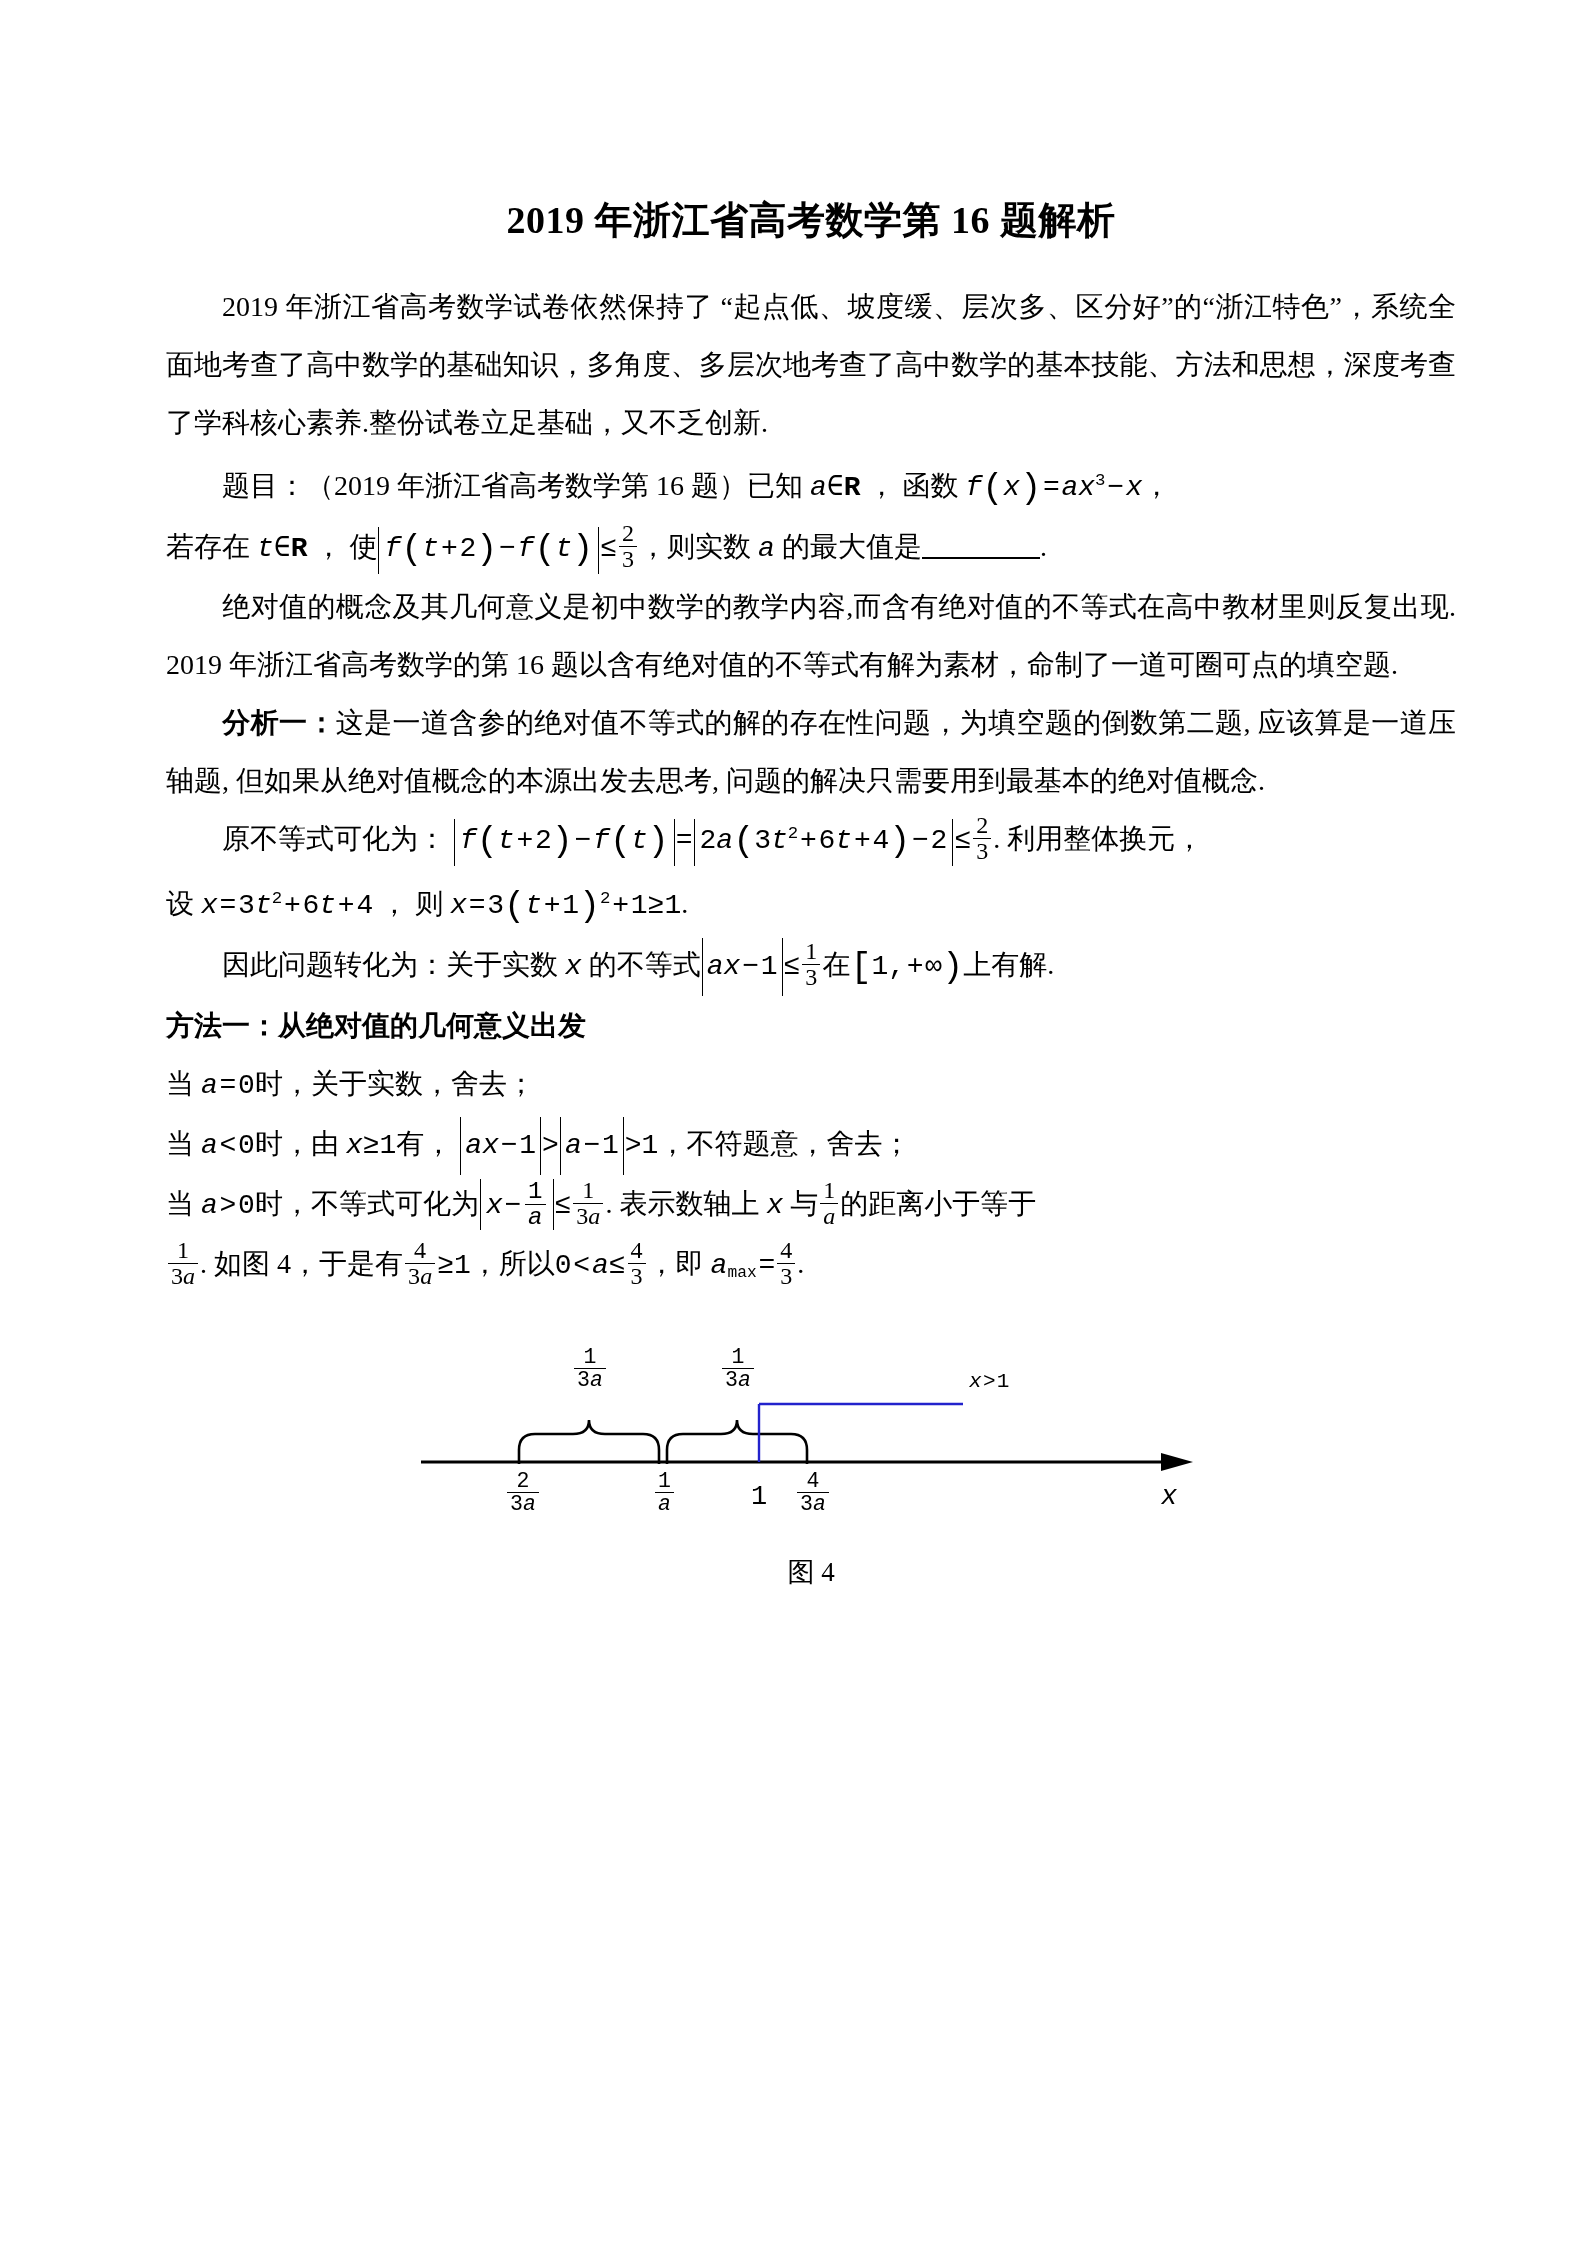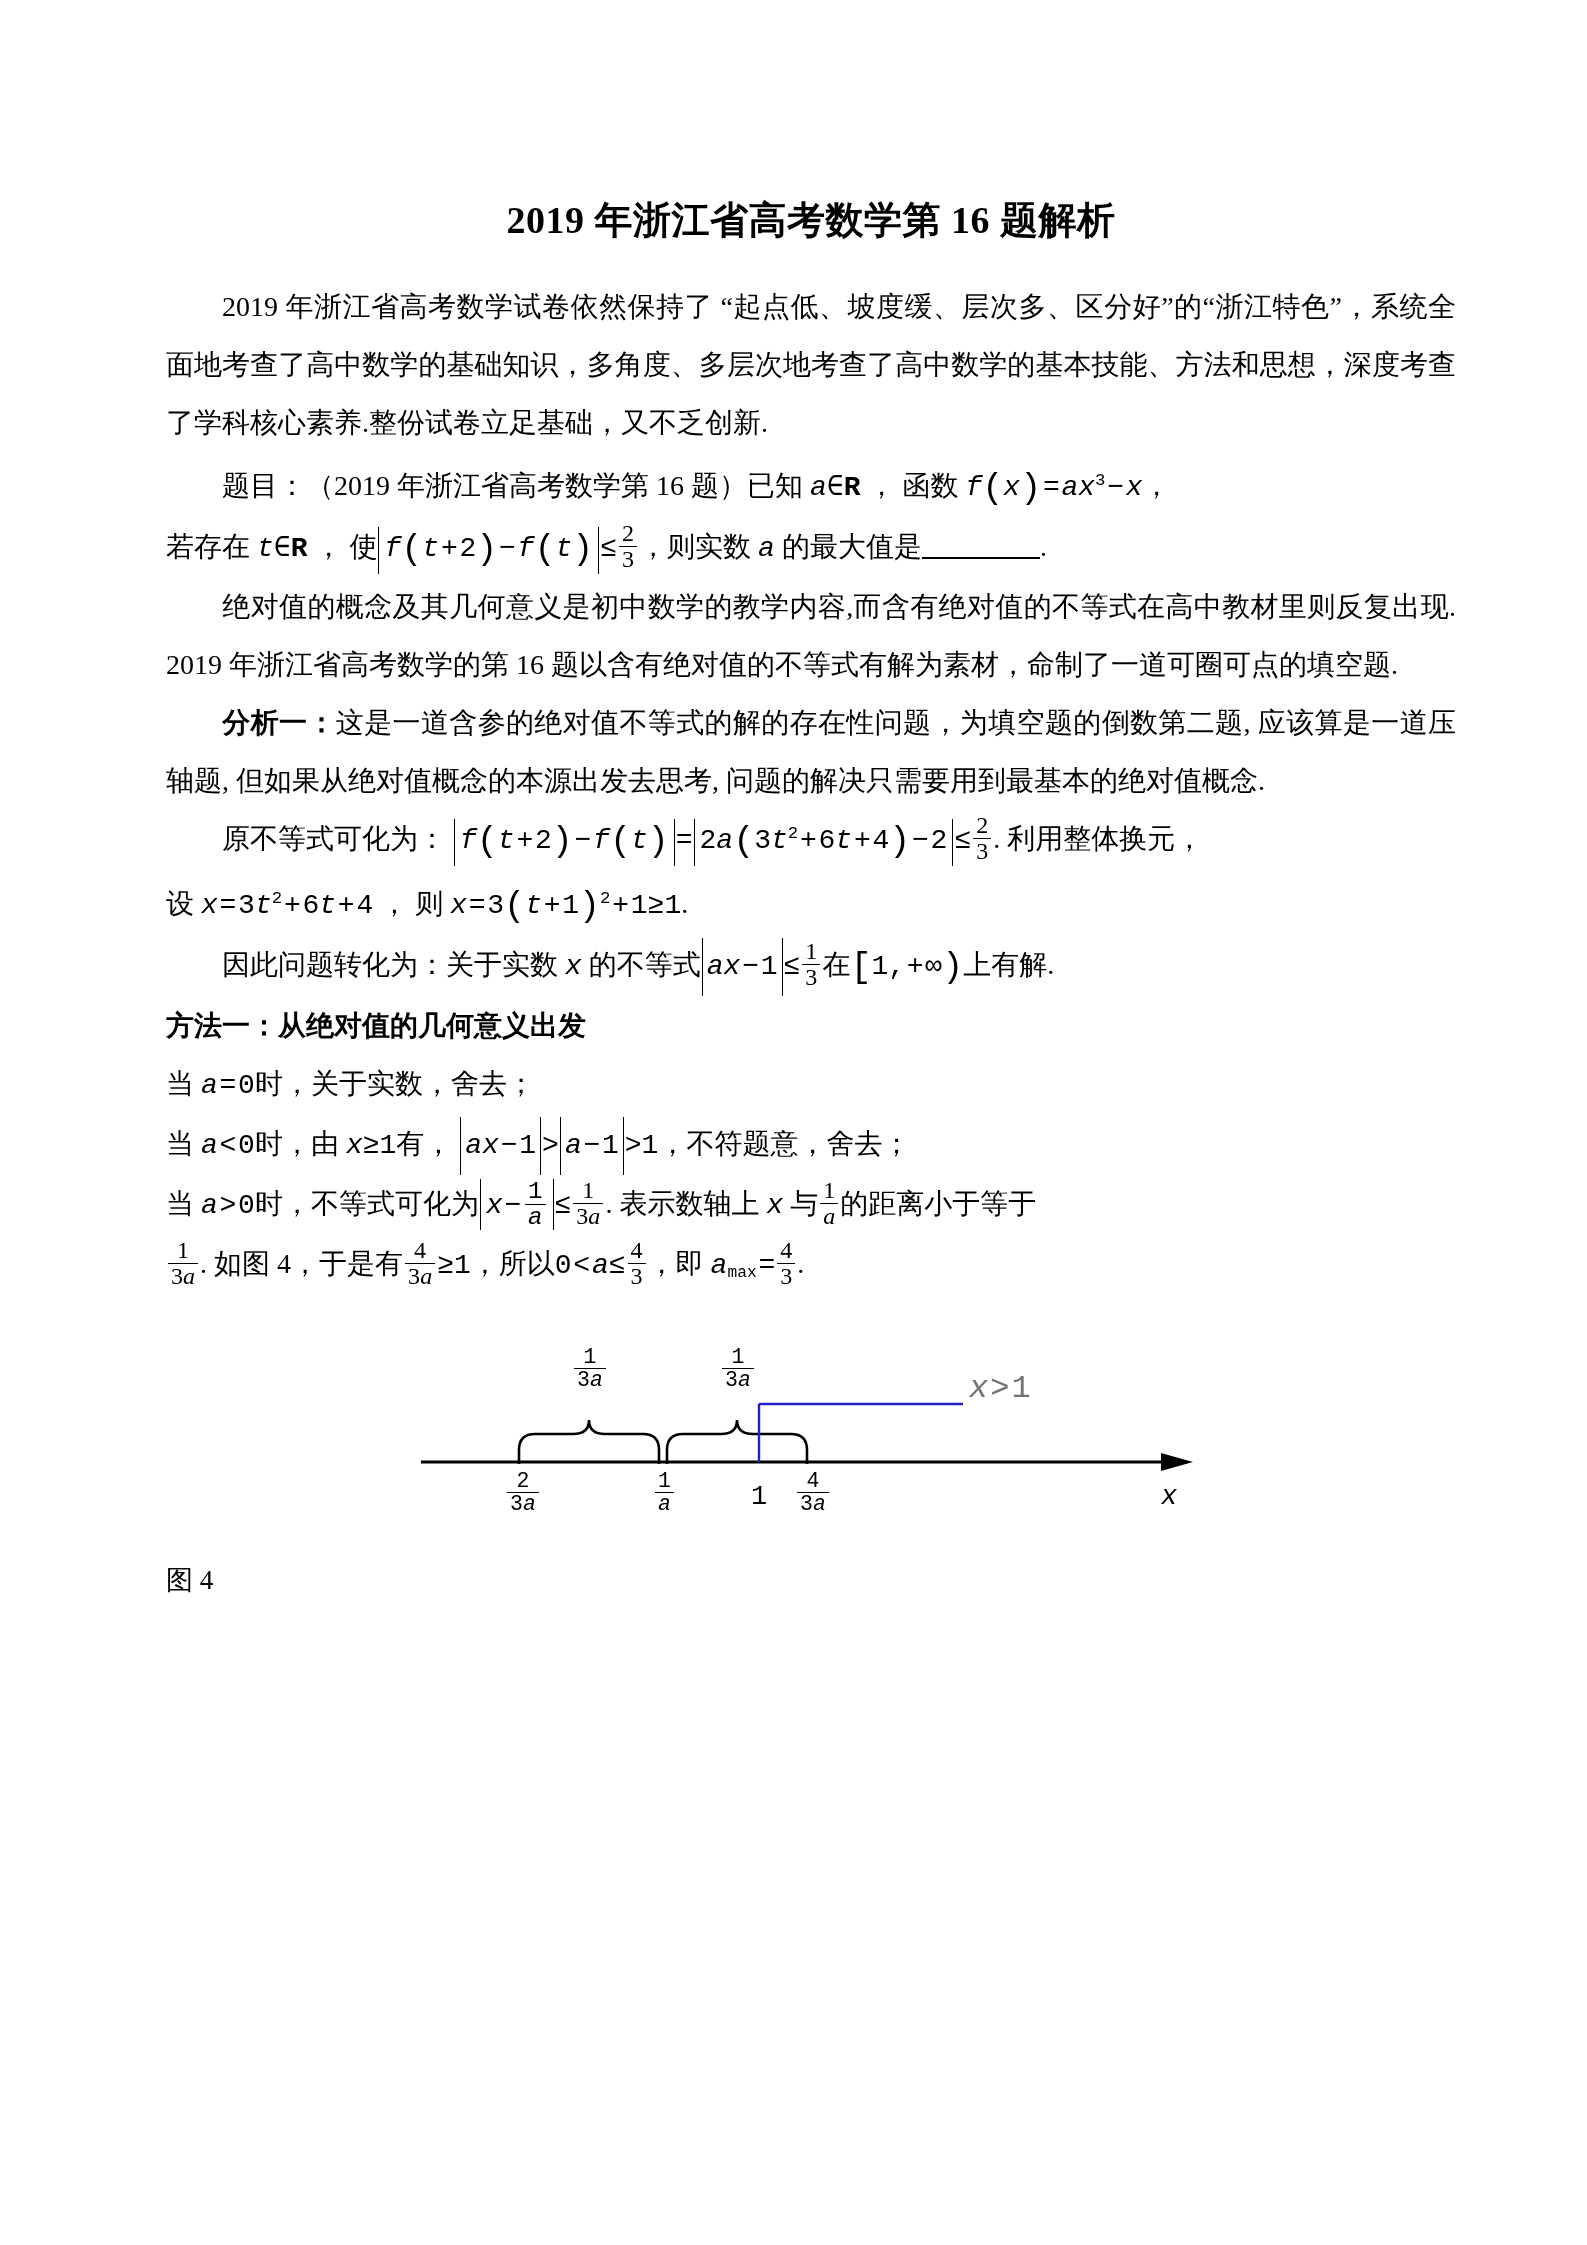--- a/index.html
+++ b/index.html
@@ -81,22 +81,23 @@
     width:118px;
     border-bottom:2.2px solid #000;
     vertical-align:-3px;
   }
   .bold-head { font-weight:bold; }
 
   
   .figwrap { position:relative; height:250px; margin-top:40px; }
   .fig { position:relative; left:0; top:0; width:1290px; height:210px; }
   .figcap {
+    text-align:center;
     font-size:27px;
-    margin-top:10px;
+    margin-top:2px;
   }
   .fig-inner { position:absolute; left:255px; top:0; width:790px; height:210px; }
 </style>
 </head>
 <body>
 
 <div class="page">
  <div class="doc">
 
   <h1 class="title">2019 年浙江省高考数学第 16 题解析</h1>
@@ -152,21 +153,21 @@
 
         
         <div style="position:absolute;left:151px;top:4px;font-size:25px;">
           <span class="frac m"><span class="num">1</span><span class="den">3<span class="mi">a</span></span></span>
         </div>
         <div style="position:absolute;left:299px;top:4px;font-size:25px;">
           <span class="frac m"><span class="num">1</span><span class="den">3<span class="mi">a</span></span></span>
         </div>
 
         
-        <div style="position:absolute;left:548px;top:28px;font-size:32px;color:#737373;" class="m">
+        <div style="position:absolute;left:548px;top:28px;font-size:21px;color:#000000;" class="m">
           <span class="mi">x</span> &gt; 1
         </div>
 
         
         <div style="position:absolute;left:84px;top:128px;font-size:25px;">
           <span class="frac m"><span class="num">2</span><span class="den">3<span class="mi">a</span></span></span>
         </div>
         <div style="position:absolute;left:232px;top:128px;font-size:25px;">
           <span class="frac m"><span class="num">1</span><span class="den"><span class="mi">a</span></span></span>
         </div>

